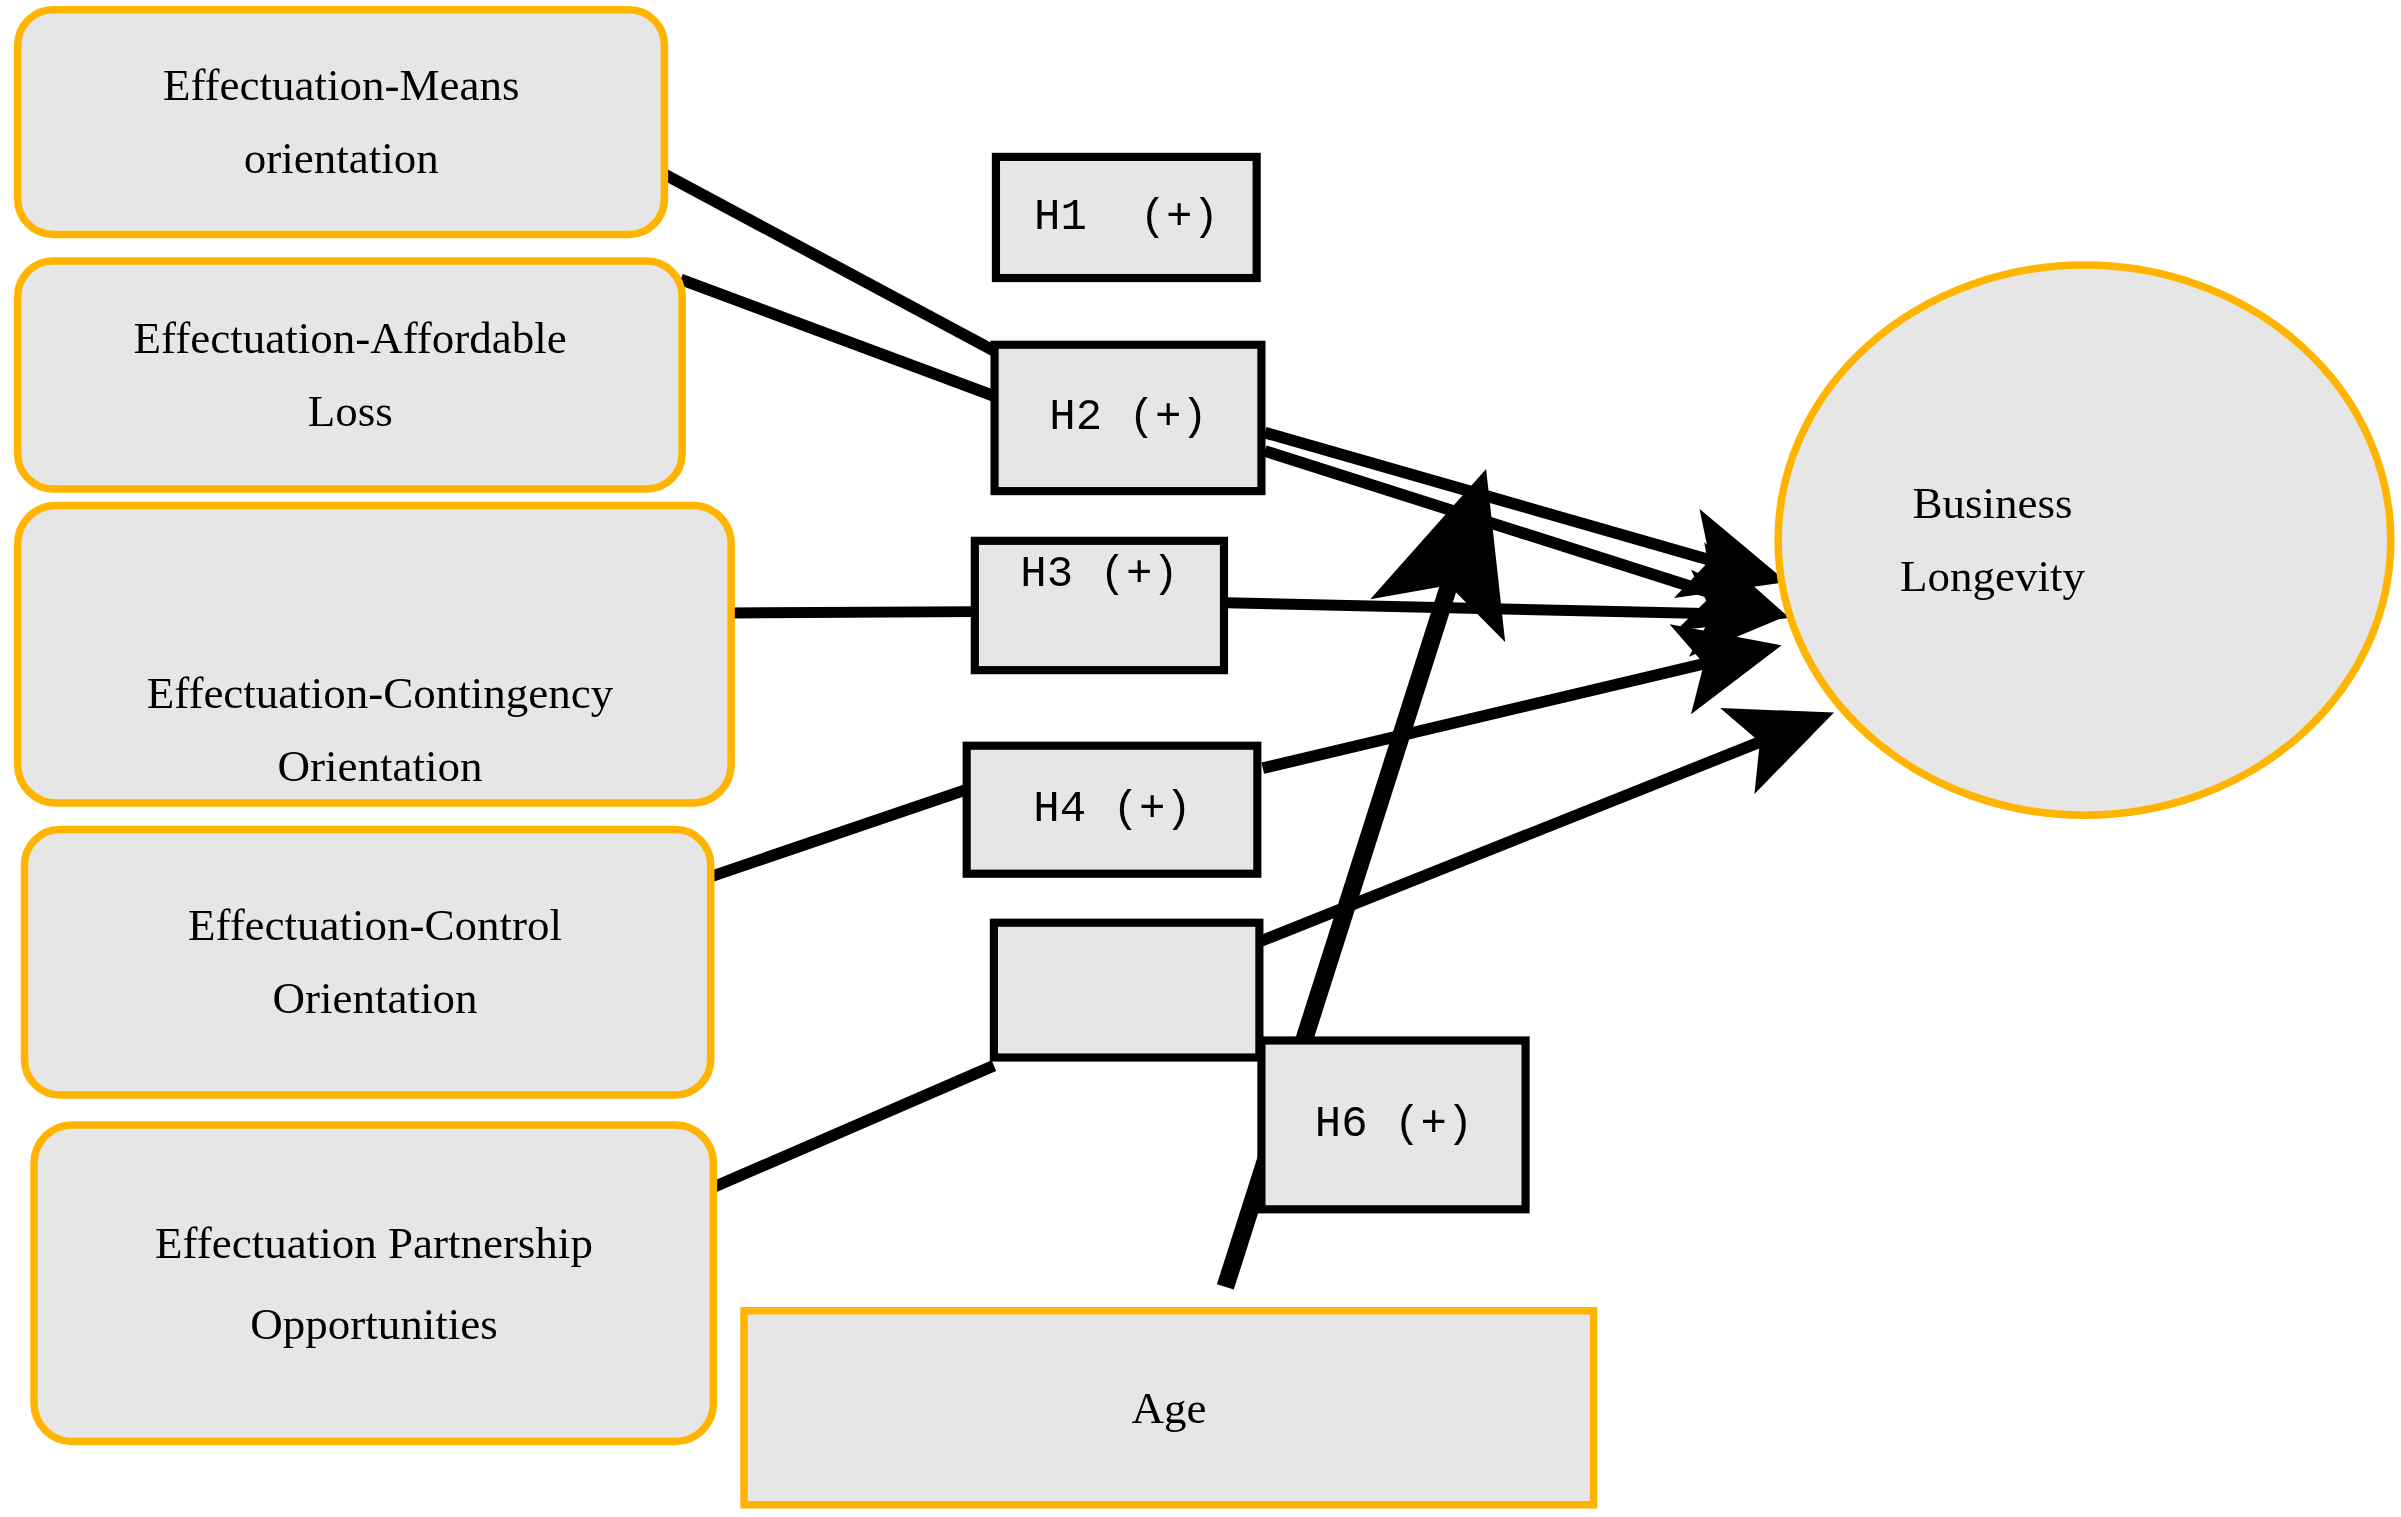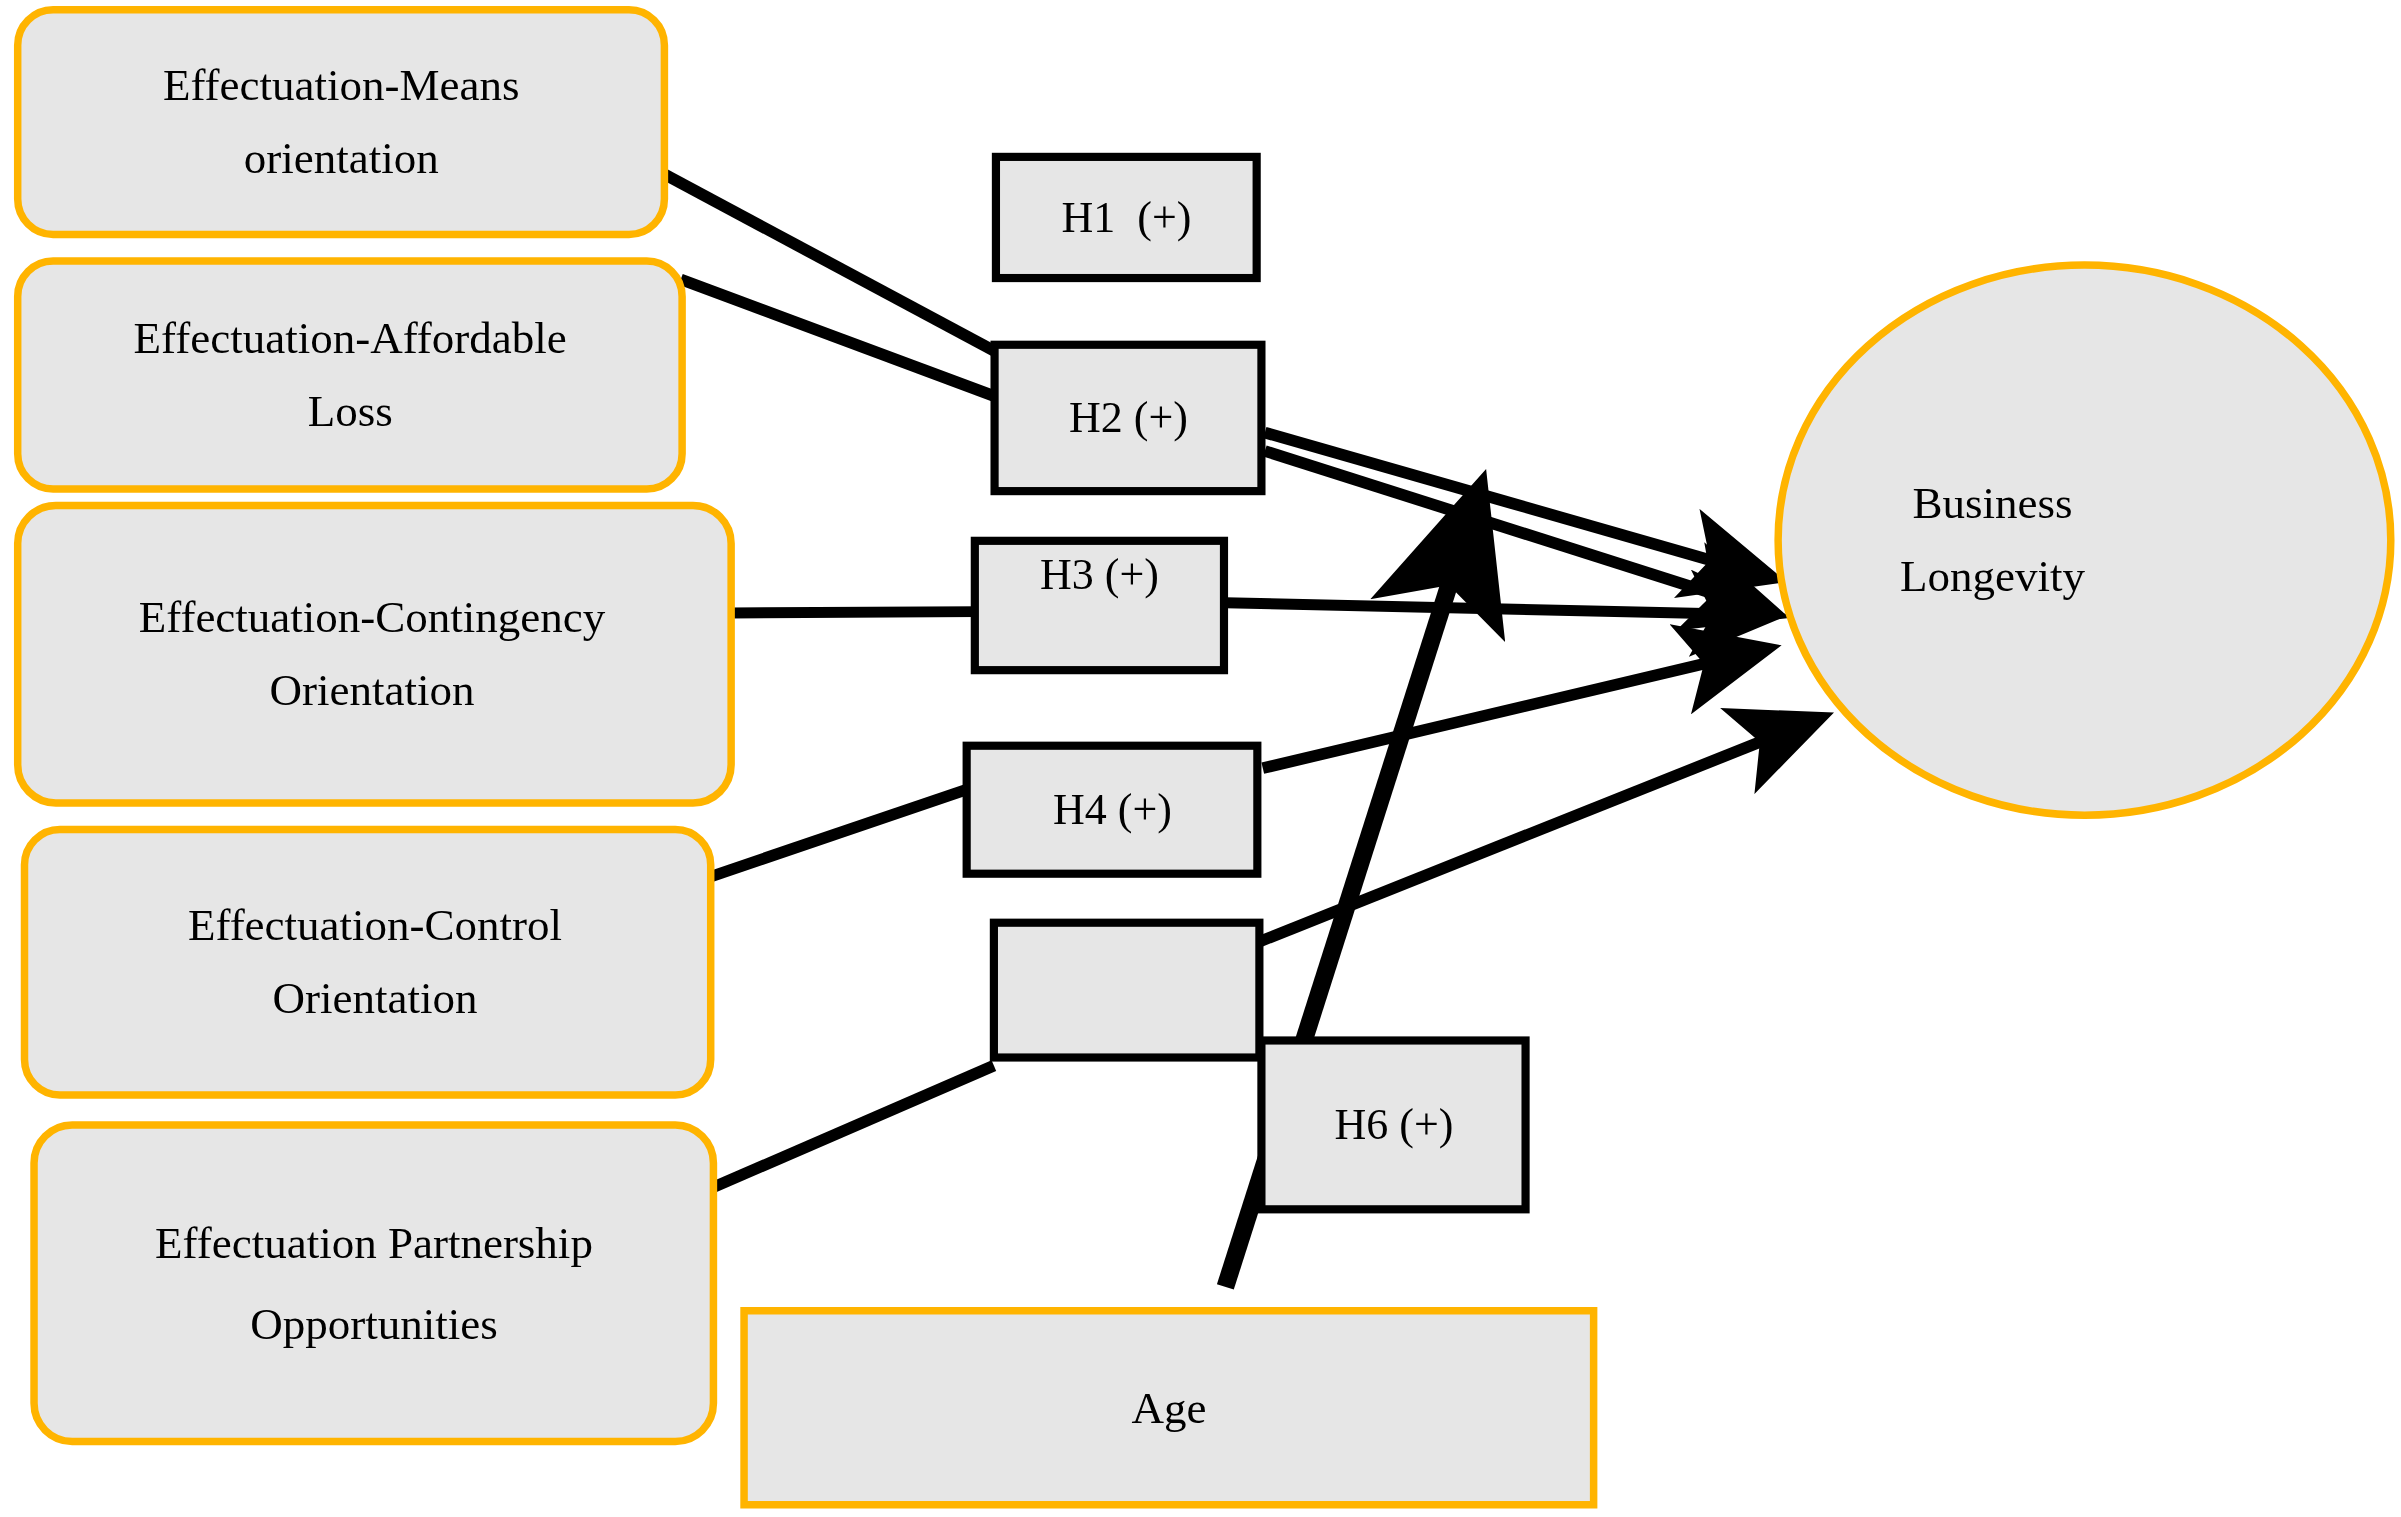--- a/index.html
+++ b/index.html
@@ -33,20 +33,21 @@
     color: #000000;
     pointer-events: none;
     line-height: 1.62;
     white-space: pre;
   }
   .construct-label {
     font-size: 45px;
   }
   .hyp-label {
     font-size: 44px;
+    font-family: Liberation Mono, monospace;
   }
   .outcome-label {
     font-size: 45px;
   }
   .moderator-label {
     font-size: 45px;
   }
   .lbl-line { display: block; }
 </style>
 </head>
@@ -111,21 +112,21 @@
   <div class="node-label construct-label" style="left:17.7px; top:9.5px; width:647px; height:225px;">
     <span class="lbl-line">Effectuation-Means</span>
     <span class="lbl-line">orientation</span>
   </div>
 
   <div class="node-label construct-label" style="left:17.7px; top:261px; width:665px; height:228px;">
     <span class="lbl-line">Effectuation-Affordable</span>
     <span class="lbl-line">Loss</span>
   </div>
 
-  <div class="node-label construct-label" style="left:15px; top:505px; width:714px; height:298px;">
+  <div class="node-label construct-label" style="left:23px; top:505px; width:714px; height:298px;justify-content:flex-end;">
     <span class="lbl-line">Effectuation-Contingency</span>
     <span class="lbl-line">Orientation</span>
   </div>
 
   <div class="node-label construct-label" style="left:32px; top:829px; width:686px; height:266px;">
     <span class="lbl-line">Effectuation-Control</span>
     <span class="lbl-line">Orientation</span>
   </div>
 
   <div class="node-label construct-label" style="left:34px; top:1125px; width:680px; height:317px;gap:8px;">

